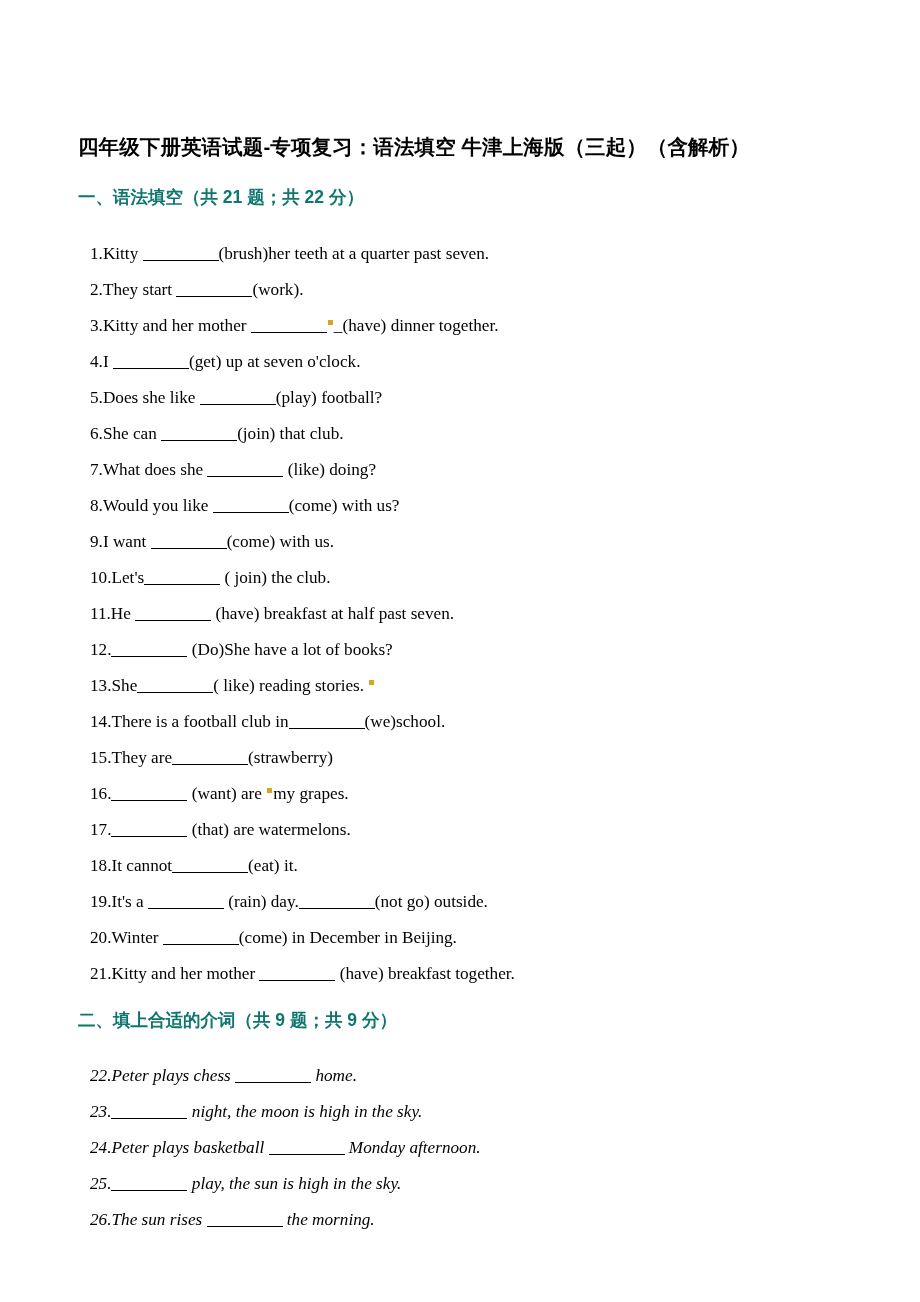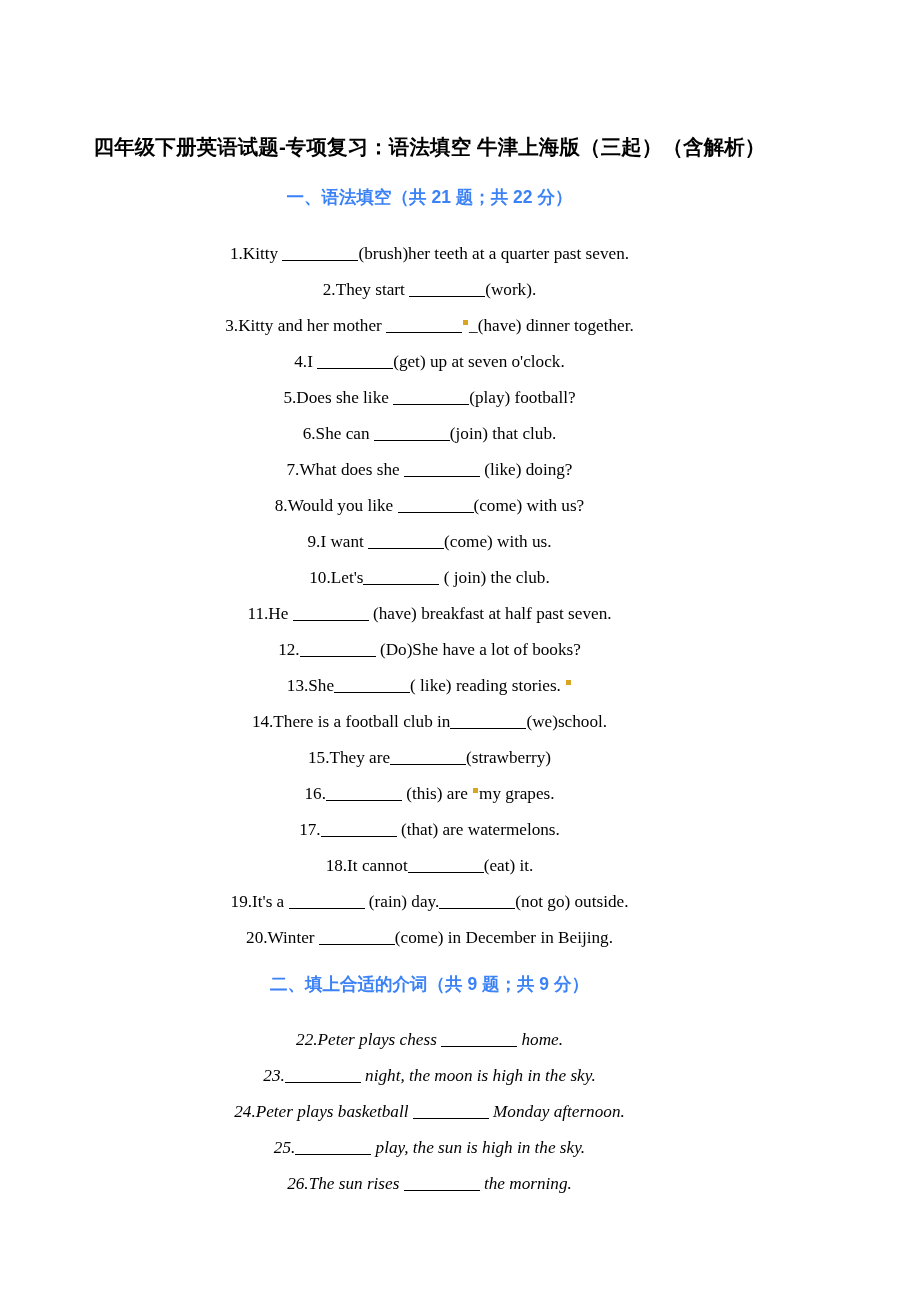--- a/index.html
+++ b/index.html
@@ -16,21 +16,20 @@
     -webkit-font-smoothing: antialiased;
     overflow: hidden;
   }
 
   .page {
     position: relative;
     width: 856px;
     height: 1302px;
     box-sizing: border-box;
     padding: 0 75px 0 78px;
-    text-align: center;
   }
 
   
   .doc-title {
     margin: 0;
     padding-top: 132px;
     font-family: "Liberation Sans", "DejaVu Sans", sans-serif;
     font-size: 20.5px;
     font-weight: bold;
     line-height: 30px;
@@ -39,21 +38,21 @@
     color: #000;
   }
 
   
   .section-heading {
     margin: 0;
     font-family: "Liberation Sans", "DejaVu Sans", sans-serif;
     font-size: 17.5px;
     font-weight: bold;
     line-height: 26px;
-    color: #3b82f6;
+    color: #0f766e;
     white-space: nowrap;
   }
   .section-heading.first { padding-top: 22px; }
   .section-heading.second { padding-top: 3px; }
 
   
   .q-list {
     list-style: none;
     margin: 12px;
     padding: 0;
@@ -108,25 +107,26 @@
       <li class="q-item"><span>6.</span><span>She can </span><span class="blank w-long"></span><span>(join) that club.</span></li>
       <li class="q-item"><span>7.</span><span>What does she </span><span class="blank w-long"></span><span> (like) doing?</span></li>
       <li class="q-item"><span>8.</span><span>Would you like </span><span class="blank w-long"></span><span>(come) with us?</span></li>
       <li class="q-item"><span>9.</span><span>I want </span><span class="blank w-long"></span><span>(come) with us.</span></li>
       <li class="q-item"><span>10.</span><span>Let's</span><span class="blank w-long"></span><span> ( join) the club.</span></li>
       <li class="q-item"><span>11.</span><span>He </span><span class="blank w-long"></span><span> (have) breakfast at half past seven.</span></li>
       <li class="q-item"><span>12.</span><span class="blank w-long"></span><span> (Do)She have a lot of books?</span></li>
       <li class="q-item"><span>13.</span><span>She</span><span class="blank w-long"></span><span>( like) reading stories. </span><span class="mark-dot"></span></li>
       <li class="q-item"><span>14.</span><span>There is a football club in</span><span class="blank w-long"></span><span>(we)school.</span></li>
       <li class="q-item"><span>15.</span><span>They are</span><span class="blank w-long"></span><span>(strawberry)</span></li>
-      <li class="q-item"><span>16.</span><span class="blank w-long"></span><span> (this) are </span><span class="mark-dot"></span><span>my grapes.</span></li>
+      <li class="q-item"><span>16.</span><span class="blank w-long"></span><span> (want) are </span><span class="mark-dot"></span><span>my grapes.</span></li>
       <li class="q-item"><span>17.</span><span class="blank w-long"></span><span> (that) are watermelons.</span></li>
       <li class="q-item"><span>18.</span><span>It cannot</span><span class="blank w-long"></span><span>(eat) it.</span></li>
       <li class="q-item"><span>19.</span><span>It's a </span><span class="blank w-long"></span><span> (rain) day.</span><span class="blank w-long"></span><span>(not go) outside.</span></li>
       <li class="q-item"><span>20.</span><span>Winter </span><span class="blank w-long"></span><span>(come) in December in Beijing.</span></li>
+      <li class="q-item"><span>21.</span><span>Kitty and her mother </span><span class="blank w-long"></span><span> (have) breakfast together.</span></li>
     </ol>
 
   <h2 class="section-heading second">二、填上合适的介词（共 9 题；共 9 分）</h2>
 
   <ol class="q-list second-block" id="questions-2">
       <li class="q-item"><span>22.</span><span>Peter plays chess </span><span class="blank w-long"></span><span> home.</span></li>
       <li class="q-item"><span>23.</span><span class="blank w-long"></span><span> night, the moon is high in the sky.</span></li>
       <li class="q-item"><span>24.</span><span>Peter plays basketball </span><span class="blank w-long"></span><span> Monday afternoon.</span></li>
       <li class="q-item"><span>25.</span><span class="blank w-long"></span><span> play, the sun is high in the sky.</span></li>
       <li class="q-item"><span>26.</span><span>The sun rises </span><span class="blank w-long"></span><span> the morning.</span></li>

